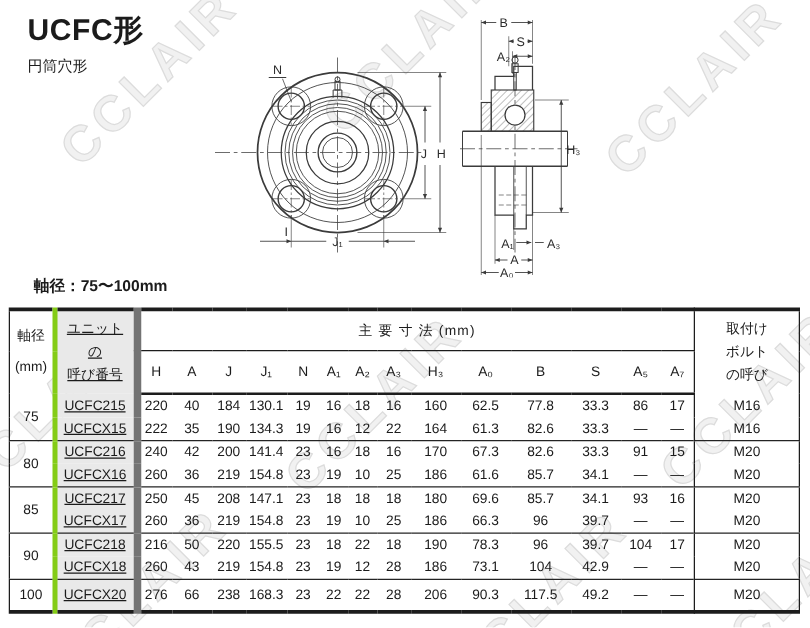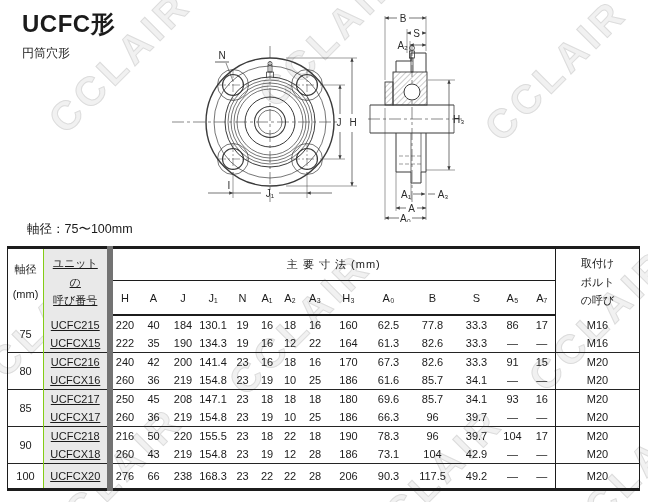--- a/index.html
+++ b/index.html
@@ -8,35 +8,35 @@
     font-family:"Liberation Sans", sans-serif; color:#1b1b1b; overflow:hidden;
   }
   .watermark {
     position:absolute; font-size:40px; font-weight:bold; letter-spacing:5px;
     color:#f1f1f1; -webkit-text-stroke:1px #dcdcdc;
     transform:translate(-50%,-50%) rotate(-45deg);
     white-space:nowrap; pointer-events:none; user-select:none; z-index:0;
   }
   .doc-title { position:absolute; left:22px; top:8px; font-size:24px; font-weight:bold; letter-spacing:.5px; z-index:2; }
   .subtitle { position:absolute; left:22px; top:44px; font-size:12px; line-height:18px; z-index:2; }
-  .shaft-range { position:absolute; left:8px; top:221px; font-size:12.5px; font-weight:normal; z-index:2;padding-left:19px; }
+  .shaft-range { position:absolute; left:8px; top:221px; font-size:12.5px; font-weight:bold; z-index:2;padding-left:19px; }
   .drawing { position:absolute; z-index:1; }
   #front-svg { left:158px; top:40px; }
   #side-svg  { left:366px; top:4px; }
   .tbl-wrap { position:absolute; left:7px; top:246px; z-index:2; }
   table.dims {
     border-collapse:collapse; table-layout:fixed; width:633px; font-size:11px;
     border-top:3px solid #1c1c1c; border-bottom:3px solid #1c1c1c;
     border-left:1px solid #1c1c1c; border-right:1px solid #1c1c1c;
     background:transparent;
   }
   table.dims th, table.dims td { padding:0; text-align:center; font-weight:normal; vertical-align:middle; }
   .hrow2 th { height:33px; border-bottom:2px solid #1c1c1c; }
   .main-dims-th { height:31px; border-bottom:1px solid #1c1c1c; letter-spacing:1px;margin-left:36px; }
-  .col-shaft { border-right:1px solid #84cc16; }
+  .col-shaft { border-right:4px solid #84cc16; }
   .col-unit  { border-right:6px solid #737373;text-decoration:underline; }
   .col-bolt  { border-left:1px solid #1c1c1c; }
   .unit-bg   { background:#e9e9e9; }
   .th-stack  { display:flex; flex-direction:column; justify-content:space-evenly; height:62px; line-height:13px; }
   td.val, td.bolt { height:18px; }
   tr.grp-top td { border-top:1.5px solid #242424; }
   tr.tall td { height:24px; }
   .b { font-weight:bold; }
   svg text { font-family:"Liberation Sans", sans-serif; font-size:10px; fill:#2b2b2b; }
 </style>

